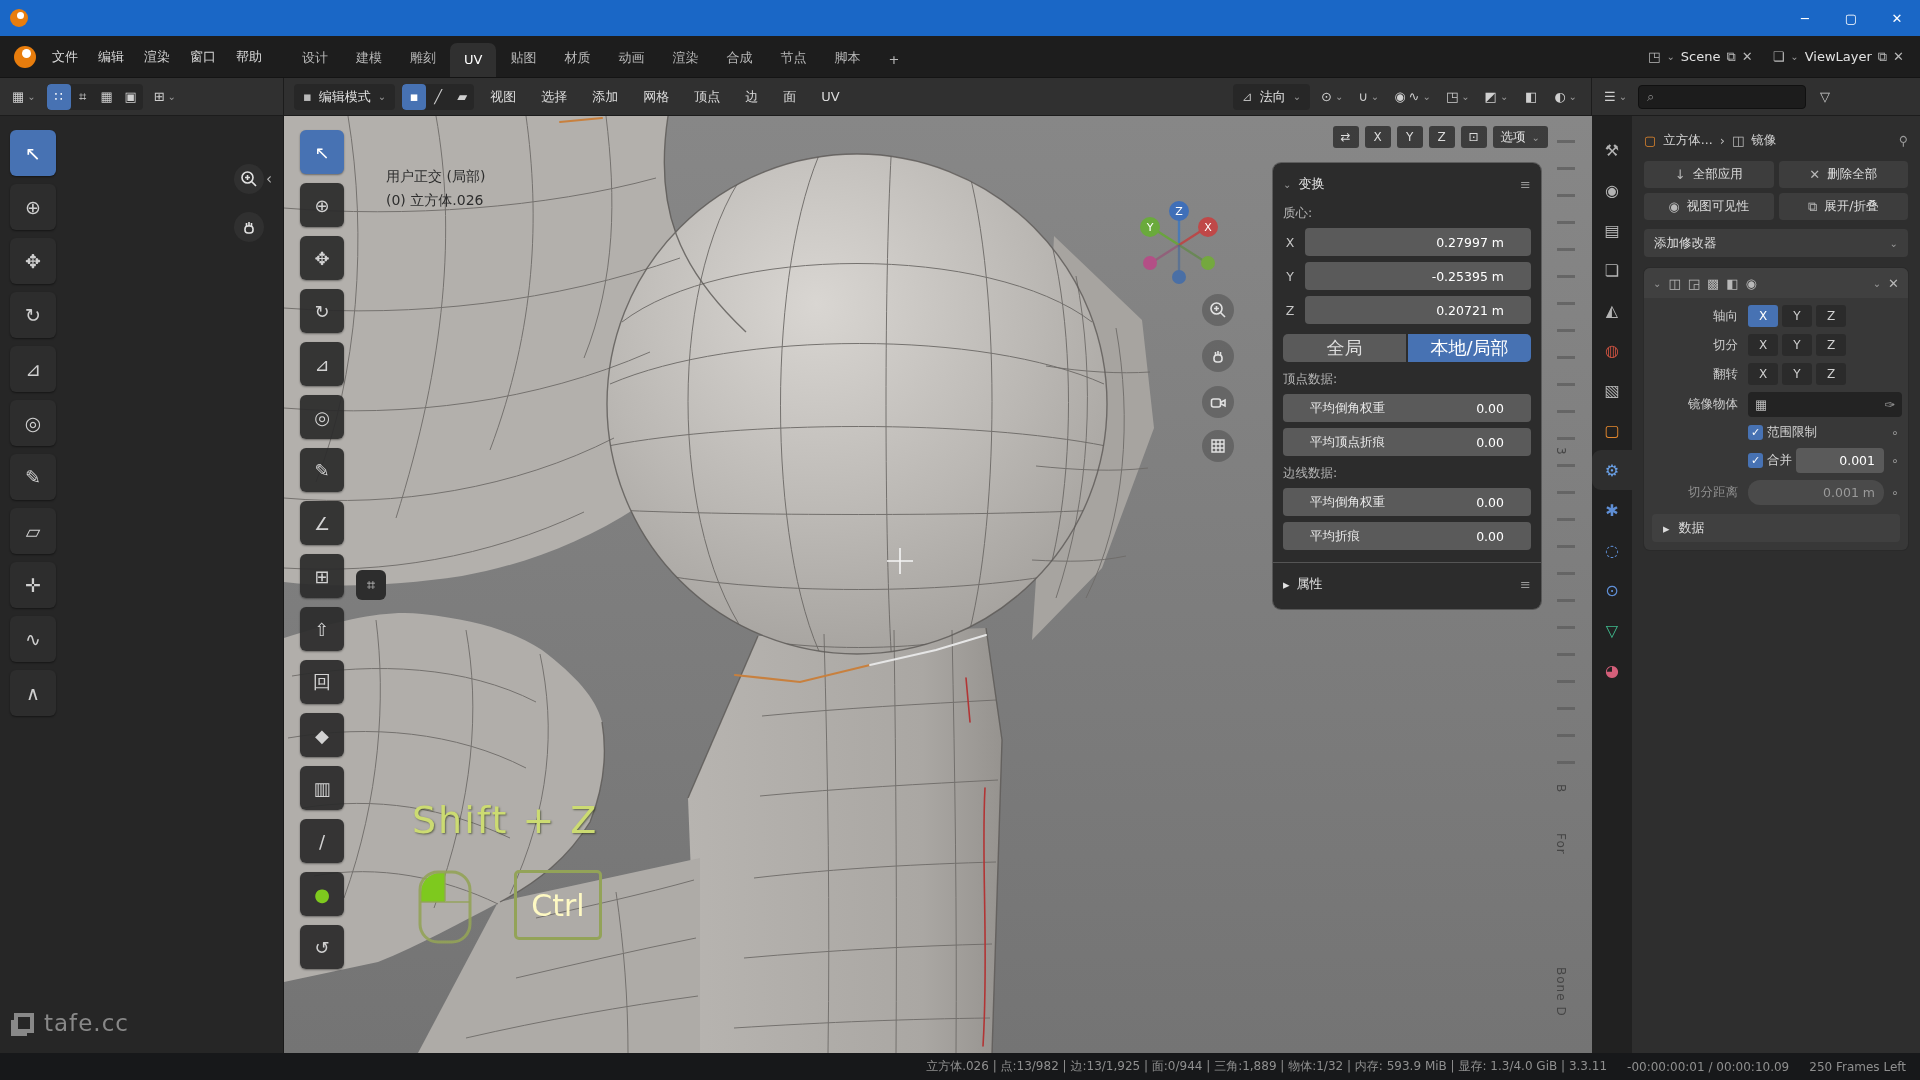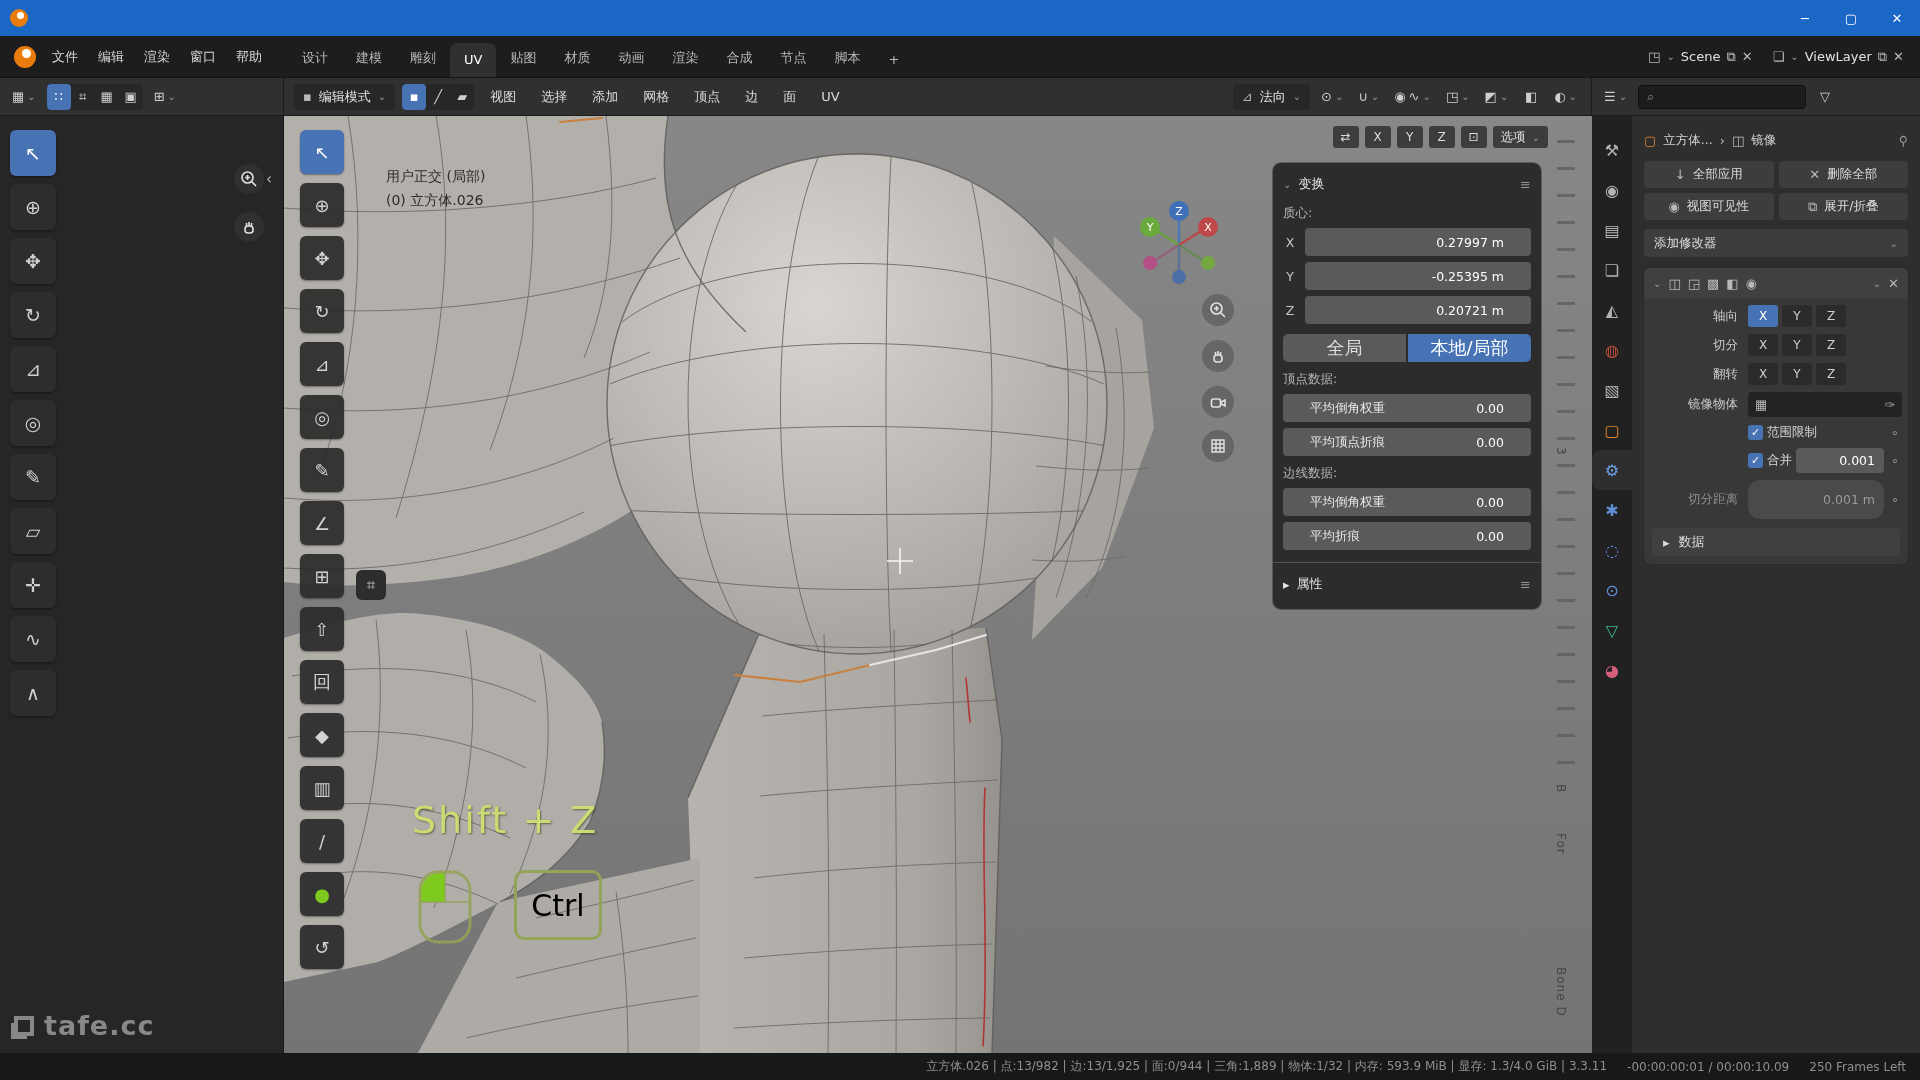--- a/index.html
+++ b/index.html
@@ -51,21 +51,21 @@
 .vtool{width:44px;height:44px;border-radius:6px;background:rgba(43,43,43,.93);display:flex;align-items:center;justify-content:center;font-size:18px;color:#d2d2d2;box-shadow:0 1px 2px rgba(0,0,0,.4)}
 .vtool.active{background:#4772b3;color:#fff}
 .tool-popup{position:absolute;left:72px;top:454px;width:30px;height:30px;border-radius:6px;background:#2d2d2d;display:flex;align-items:center;justify-content:center;color:#c5c5c5;font-size:15px}
 .xyzbar{position:absolute;top:10px;right:44px;display:flex;gap:6px;align-items:center}
 .xyz{width:26px;height:22px;background:rgba(40,40,40,.78);border-radius:3px;display:flex;align-items:center;justify-content:center;color:#dcdcdc;font-size:12px}
 .optbtn{display:flex;align-items:center;gap:6px;height:22px;padding:0 8px;background:rgba(40,40,40,.78);border-radius:3px;color:#e0e0e0;font-size:12.5px}
 .gizmo{position:absolute;left:847px;top:81px}
 .vnav{position:absolute;left:918px;width:32px;height:32px;border-radius:50%;background:rgba(40,40,40,.30);display:flex;align-items:center;justify-content:center}
 .sc-keys{position:absolute;left:128px;top:682px;font-size:38px;color:#ccdb72;text-shadow:1px 1px 2px rgba(30,40,0,.55);letter-spacing:2px}
 .sc-mouse{position:absolute;left:132px;top:752px}
-.sc-ctrl{position:absolute;left:230px;top:754px;width:88px;height:70px;border:3px solid #93a358;border-radius:10px;display:flex;align-items:center;justify-content:center;font-size:30px;color:#000000}
+.sc-ctrl{position:absolute;left:230px;top:754px;width:88px;height:70px;border:3px solid #93a358;border-radius:5px;display:flex;align-items:center;justify-content:center;font-size:30px;color:#fef9c3}
 
 .npanel{position:absolute;left:989px;top:47px;width:268px;background:rgba(41,41,41,.96);border-radius:8px;padding:9px 10px 12px;color:#d0d0d0;font-size:12.5px;box-shadow:0 0 0 1px rgba(0,0,0,.3)}
 .np-h{display:flex;align-items:center;gap:7px;font-size:13px;color:#e8e8e8;height:24px}
 .np-lab{color:#b5b5b5;margin:9px 0 2px}
 .nrow{display:flex;align-items:center;gap:8px;margin-top:6px}
 .axl{width:14px;text-align:center;color:#c6c6c6}
 .field{flex:1;height:28px;background:#5a5a5a;border-radius:4px;display:flex;align-items:center;padding:0 27px;color:#fff}
 .fv{margin-left:auto;color:#fff}
 .fl{color:#eaeaea}
 .segrow{display:flex;margin-top:10px;gap:2px}
@@ -94,29 +94,29 @@
 .mp-h{height:30px;display:flex;align-items:center;gap:7px;padding:0 9px;background:#404040;border-radius:6px 6px 0 0;color:#d6d6d6}
 .mrow{display:flex;align-items:center;margin-top:7px;padding-right:6px}
 .mlabel{width:104px;text-align:right;padding-right:10px;color:#cccccc}
 .mlabel.dim{color:#8f8f8f}
 .mctrl{flex:1;display:flex;align-items:center;gap:4px}
 .tgl{width:30px;height:22px;background:#2b2b2b;border-radius:3px;display:flex;align-items:center;justify-content:center;color:#d0d0d0;font-size:12px}
 .tgl.active{background:#4772b3;color:#fff}
 .objfield{flex:1;height:25px;background:#232323;border-radius:4px;display:flex;align-items:center;padding:0 7px;gap:6px;color:#bbb}
 .chk{width:15px;height:15px;background:#4772b3;border-radius:3px;color:#fff;font-size:11px;display:flex;align-items:center;justify-content:center;flex:none}
 .valfield{width:88px;height:25px;background:#5a5a5a;border-radius:4px;display:flex;align-items:center;justify-content:flex-end;padding:8px 9px;color:#fff;margin-left:auto}
-.dimfield{flex:1;height:39px;background:#4a4a4a;border-radius:12px;display:flex;align-items:center;justify-content:flex-end;padding:0 9px;color:#9a9a9a}
+.dimfield{flex:1;height:25px;background:#4a4a4a;border-radius:12px;display:flex;align-items:center;justify-content:flex-end;padding:0 9px;color:#9a9a9a}
 .adot{width:14px;text-align:center;color:#9a9a9a}
 .datapanel{margin-top:9px;height:28px;background:#404040;border-radius:4px;display:flex;align-items:center;gap:9px;padding:0 11px;color:#dcdcdc;font-size:13px}
 
 .statusbar{position:absolute;left:0;top:1053px;width:1920px;height:27px;background:#17181a;display:flex;align-items:center;justify-content:flex-end;gap:20px;padding:0 14px;color:#8f8f8f;font-size:12px}
 
 .watermark{position:absolute;left:14px;top:1010px;display:flex;align-items:center;gap:10px;opacity:.85;z-index:50}
 .wm-box{width:20px;height:20px;border:4px solid #9a9a9a;box-shadow:-5px 5px 0 -2px #9a9a9a}
-.wm-text{font-size:27px;font-weight:bold;color:#9a9a9a;letter-spacing:1px}
+.wm-text{font-size:23px;font-weight:normal;color:#9a9a9a;letter-spacing:1px}
 </style>
 </head>
 <body>
 
 <div id="app">
 
   <div class="titlebar">
     <span class="tb-logo"></span>
     <div class="tb-controls">
       <span class="tb-btn">─</span>

